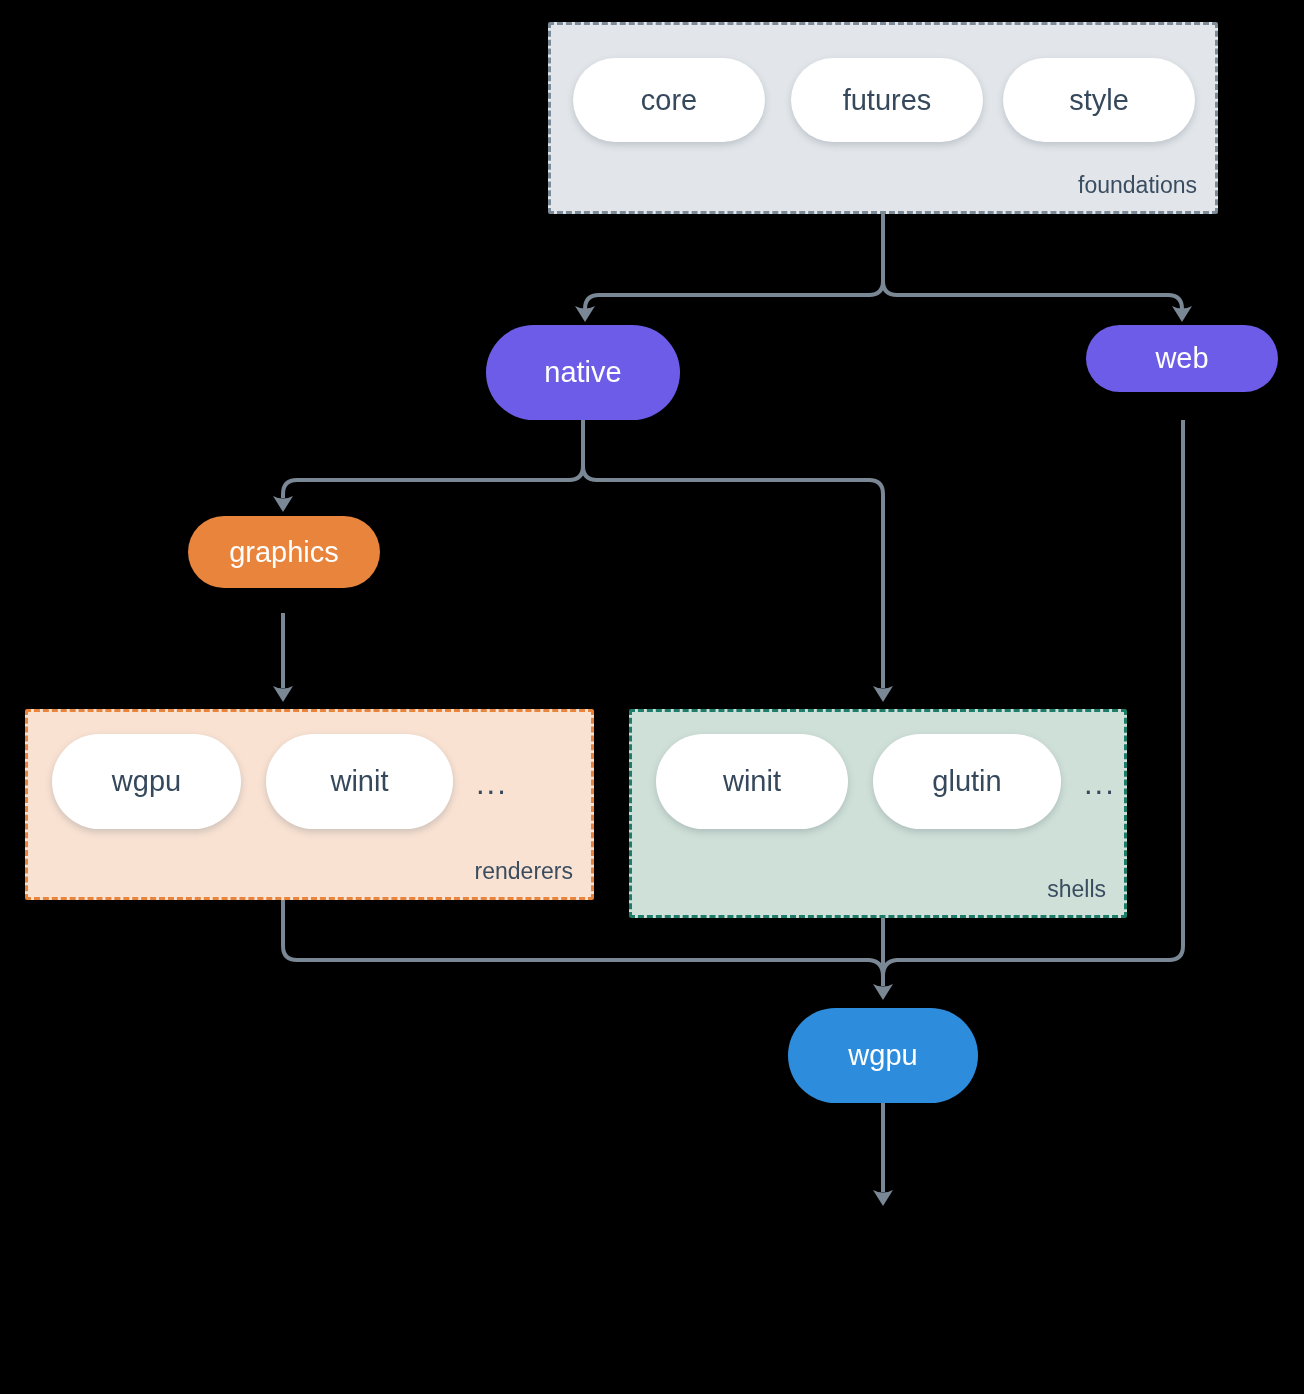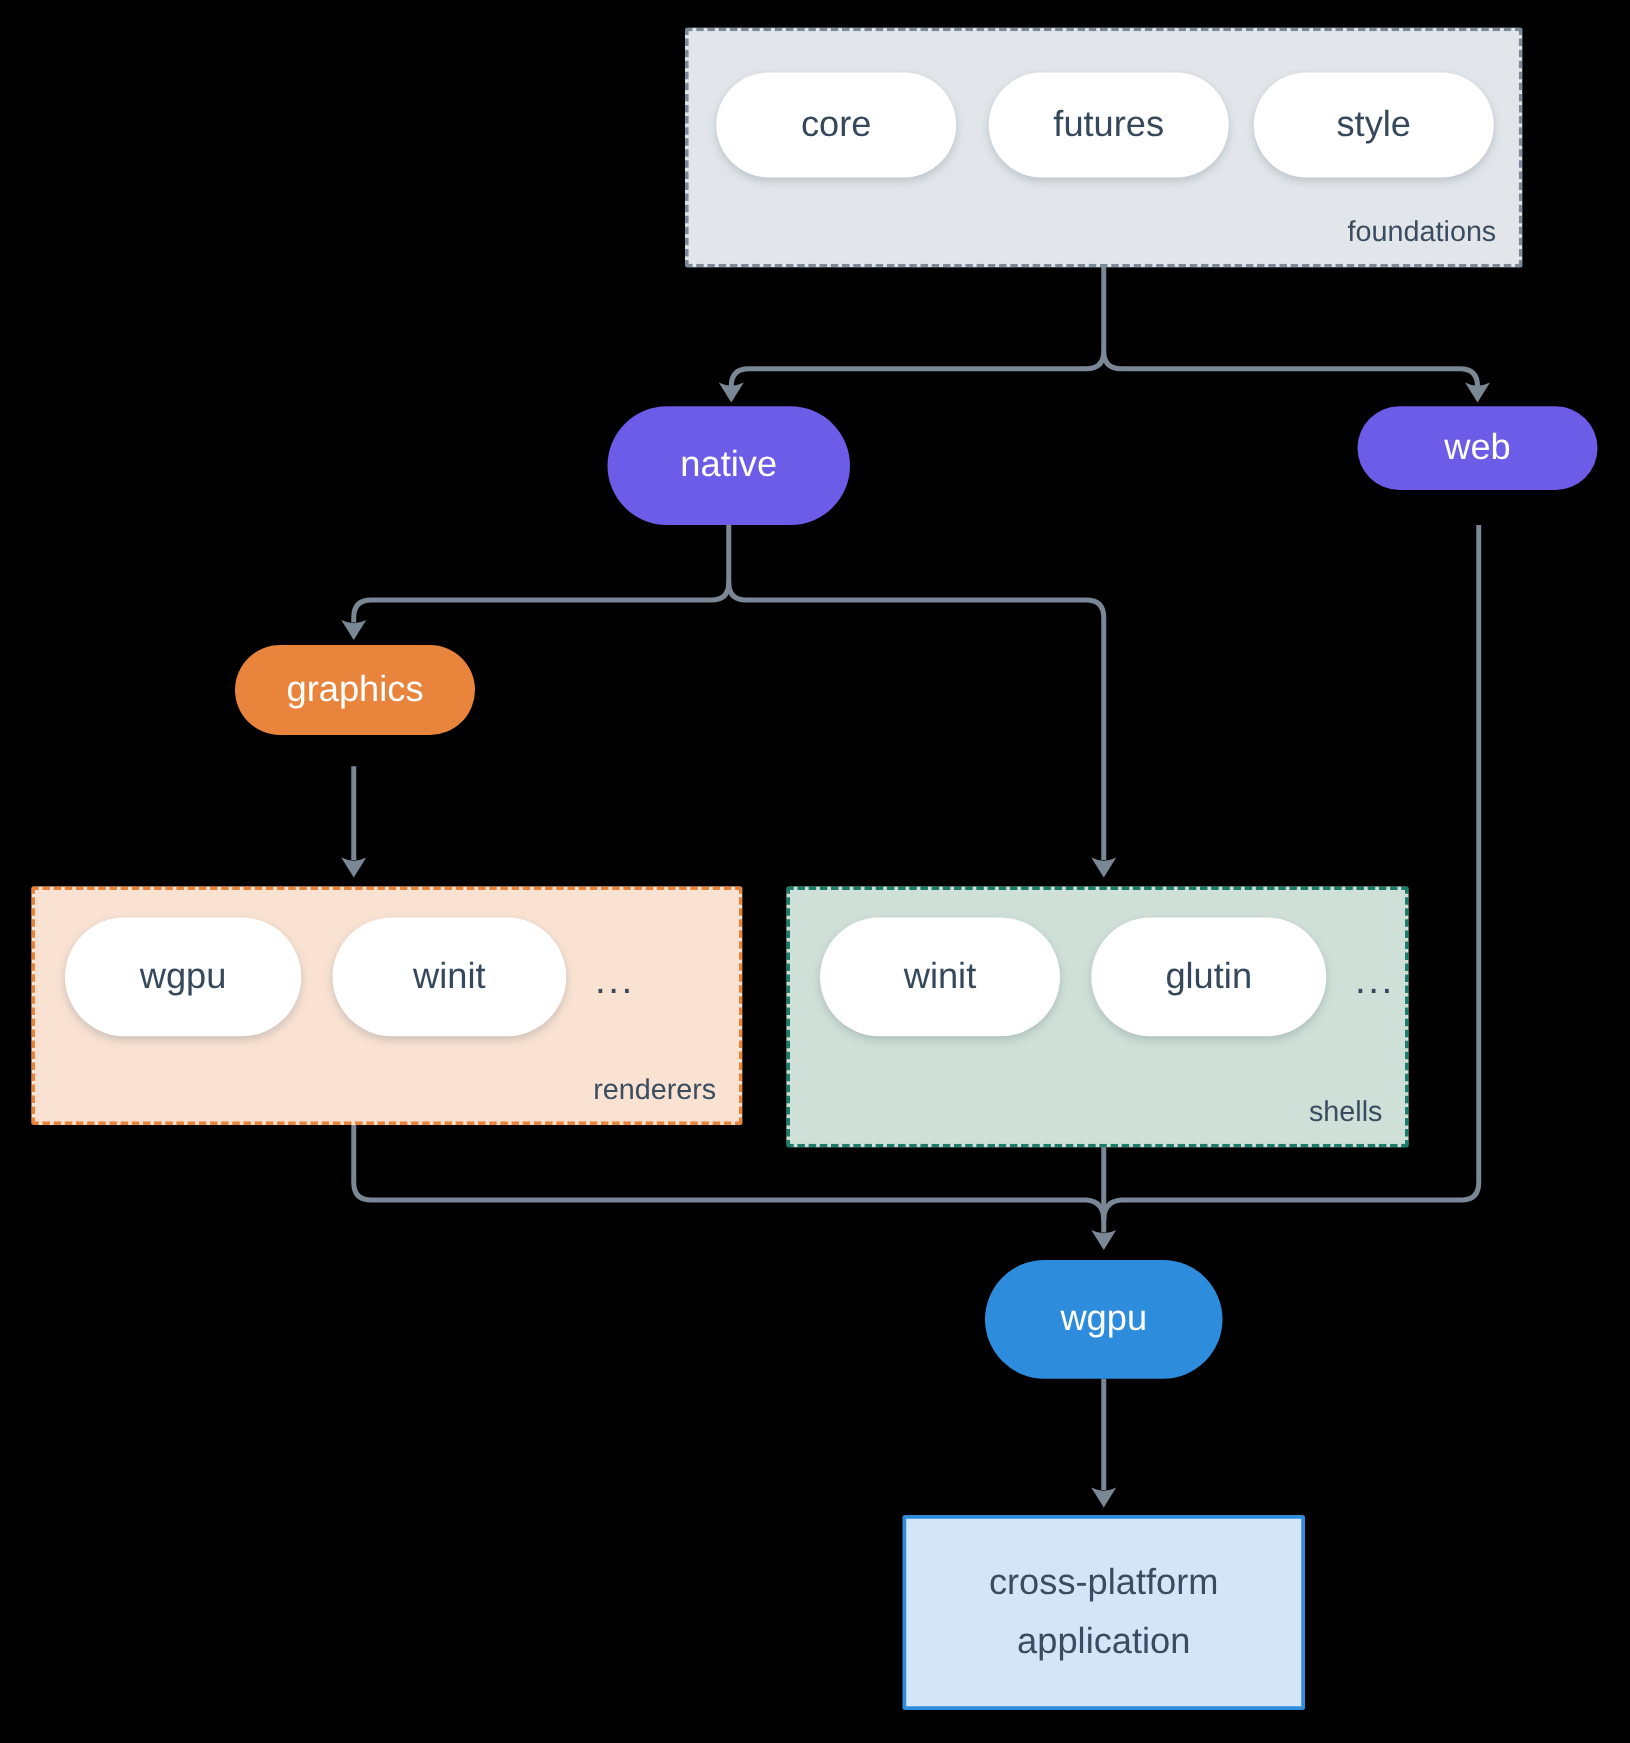--- a/index.html
+++ b/index.html
@@ -124,17 +124,14 @@
 
   <div class="group g-shells">
     <div class="pill" style="left:24px;width:192px;">winit</div>
     <div class="pill" style="left:241px;width:188px;">glutin</div>
     <div class="dots" style="left:452px;">...</div>
     <div class="group-label">shells</div>
   </div>
 
   <div class="node n-iced">wgpu</div>
 
-  <div class="n-app">
-    <div class="app-text">cross-platform application</div>
-  </div>
 
 </div>
 
 </body></html>

